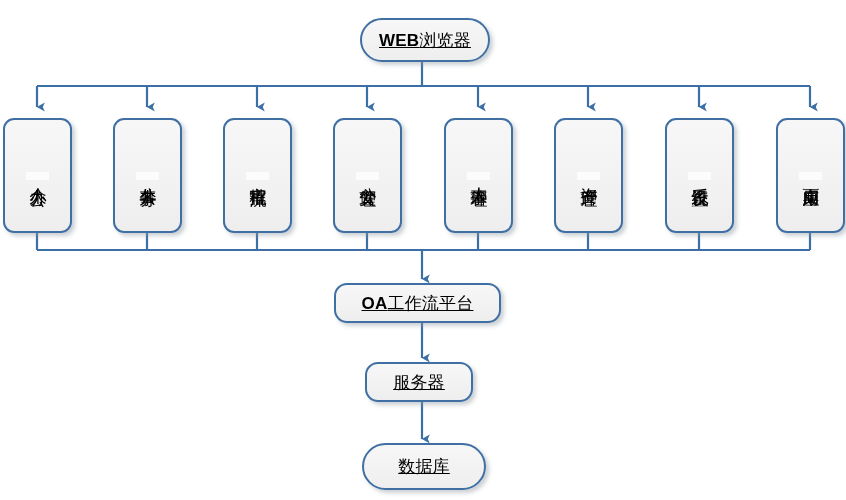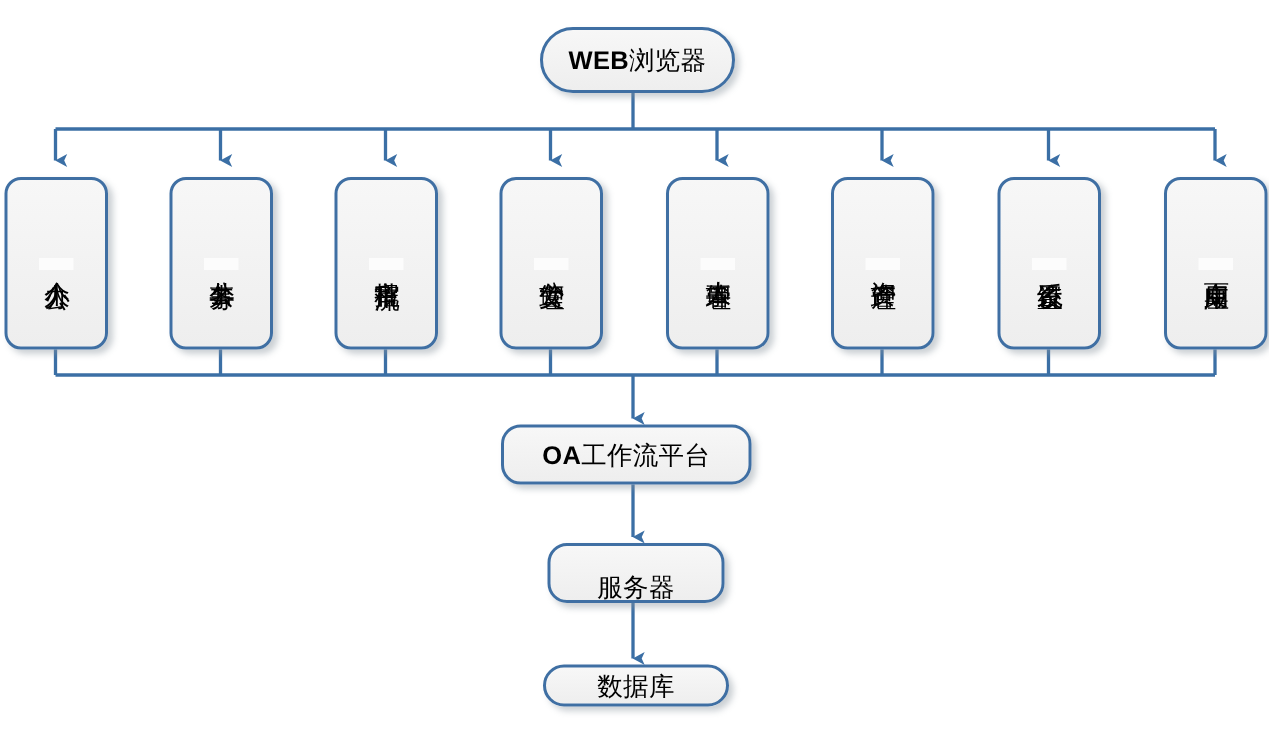--- a/index.html
+++ b/index.html
@@ -44,20 +44,21 @@
     border-radius: 13px;
   }
   .node-col {
     border-radius: 11px;
   }
   .label-h {
     font-size: 17px;
     line-height: 1;
     letter-spacing: 0.2px;
     white-space: nowrap;
+    text-decoration: underline;
   }
   .label-h .lead {
     font-weight: bold;
   }
   .label-v {
     writing-mode: vertical-rl;
     text-orientation: upright;
     font-size: 17px;
     line-height: 1.18;
     letter-spacing: 1px;
@@ -65,24 +66,24 @@
     background: #fcfcfc;
     padding: 2px 1px;
   }
   #web-browser-node {
     left: 360px; top: 18px; width: 130px; height: 44px;
   }
   #oa-platform-node {
     left: 334px; top: 283px; width: 167px; height: 40px;
   }
   #server-node {
-    left: 365px; top: 362px; width: 118px; height: 40px; align-items: flex-end;
+    left: 365px; top: 362px; width: 108px; height: 40px;
   }
   #database-node {
-    left: 362px; top: 443px; width: 124px; height: 28px; align-items: center;
+    left: 362px; top: 443px; width: 124px; height: 47px; align-items: center;
   }
   .module-node {
     top: 118px;
     width: 69px;
     height: 115px;
   }
 </style>
 </head>
 <body>
 

